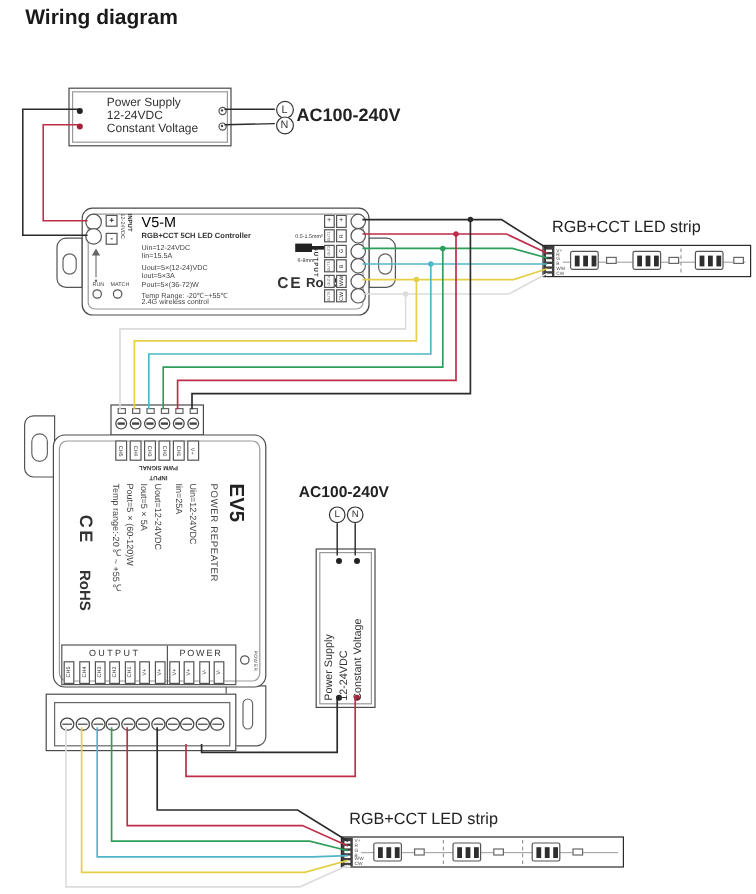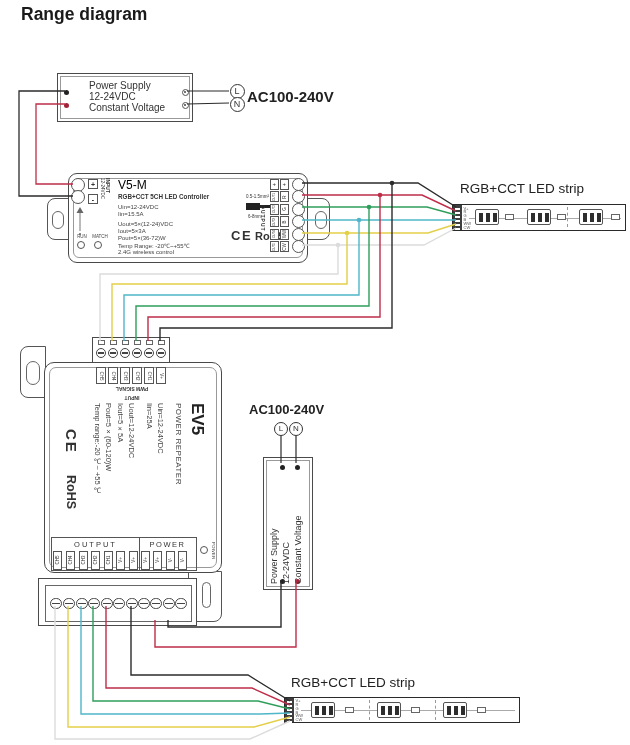--- a/index.html
+++ b/index.html
@@ -30,21 +30,21 @@
   .cut{position:absolute;border-left:1px dashed #999;width:0;height:20px;top:2px;}
   .padcol{position:absolute;font-size:4px;line-height:3.85px;color:#555;}
   svg.wires{position:absolute;left:0;top:0;z-index:30;pointer-events:none;}
   .g3{margin-block-start:3px;} .g6{margin-block-start:6px;}
 </style>
 </head>
 <body>
 
 <div id="canvas">
 
-  <div class="txt" style="left:21px;top:4px;font-size:17.5px;font-weight:bold;color:#1a1a1a;">Range diagram</div>
+  <div class="txt" style="left:21px;top:4px;font-size:17.5px;font-weight:bold;color:#1a1a1a;">Wiring diagram</div>
 
   <div class="comp" style="left:57px;top:73px;width:136px;height:49px;">
     <div class="inner" style="left:2px;top:2px;right:2px;bottom:2px;"></div>
     <div class="txt" style="left:31px;top:6px;font-size:10px;">Power Supply</div>
     <div class="txt" style="left:31px;top:17px;font-size:10px;">12-24VDC</div>
     <div class="txt" style="left:31px;top:28px;font-size:10px;">Constant Voltage</div>
     <div class="dot" style="left:5.5px;top:15.5px;width:5px;height:5px;background:#222;"></div>
     <div class="dot" style="left:5.5px;top:28.5px;width:5px;height:5px;background:#a12338;"></div>
     <div class="term" style="left:123.5px;top:14.5px;width:7px;height:7px;"></div>
     <div class="dot" style="left:126px;top:17px;width:2.4px;height:2.4px;background:#444;"></div>

